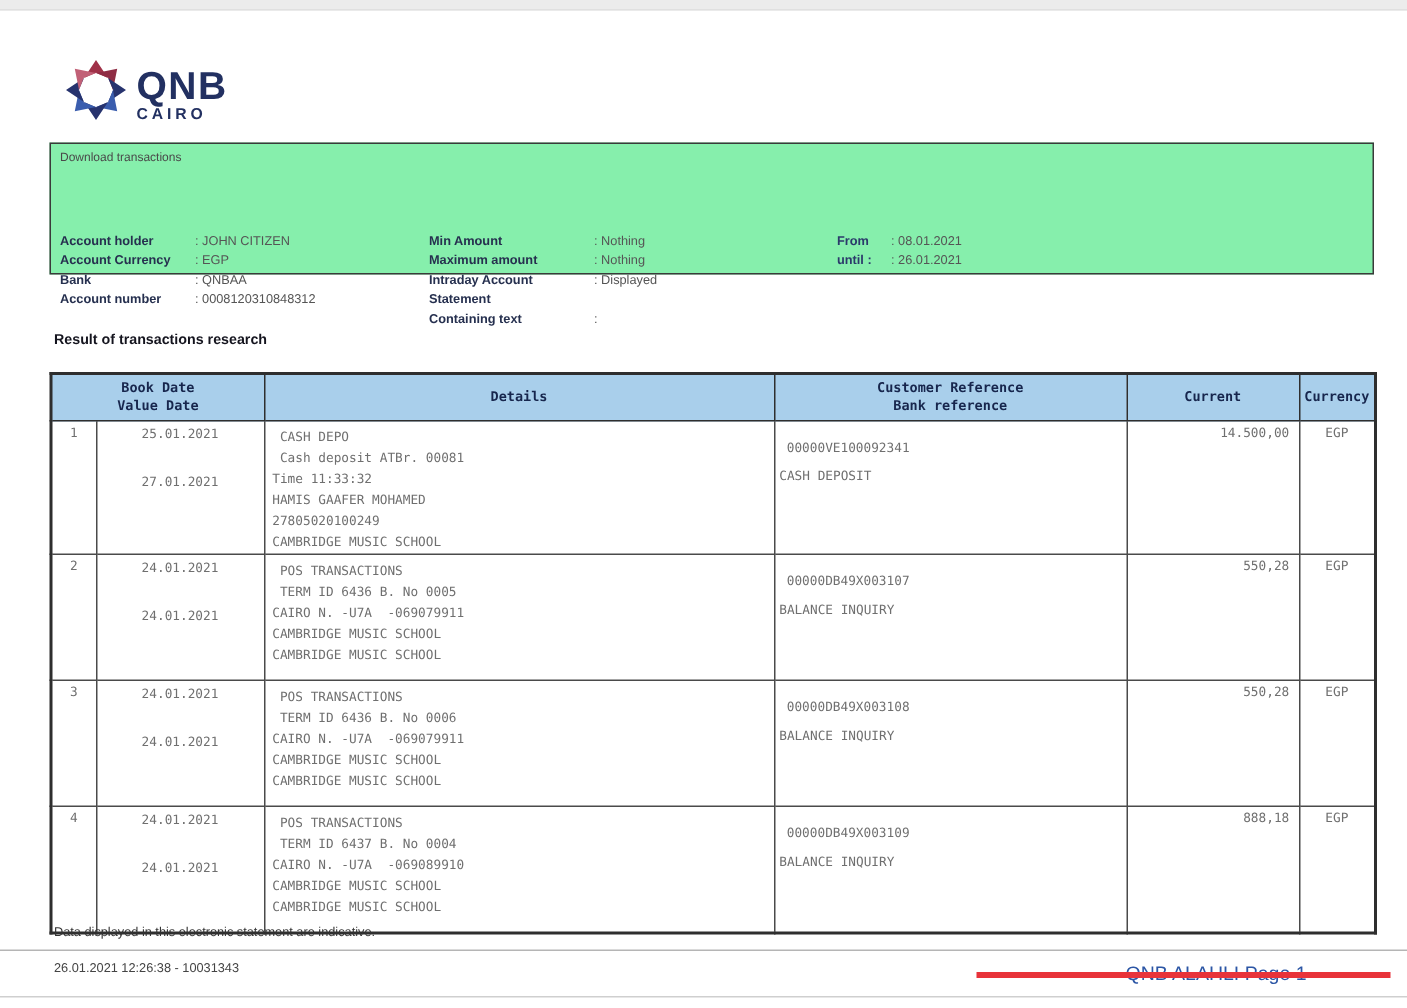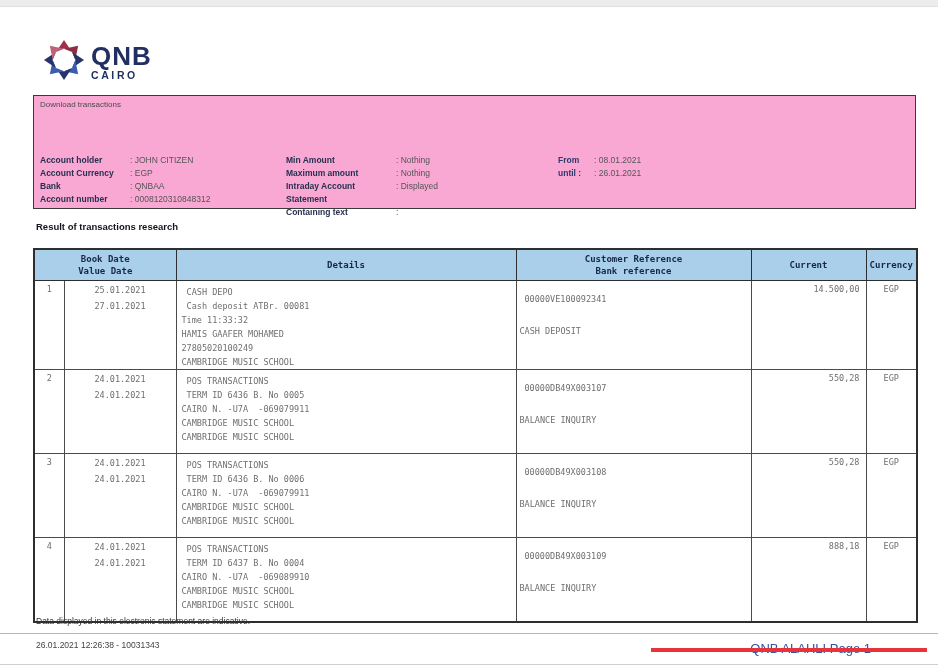--- a/index.html
+++ b/index.html
@@ -7,21 +7,21 @@
   .page{position:absolute;inset:0;background:#ffffff;}
   .top-strip{position:absolute;top:0;left:0;width:938px;height:6px;background:#ececec;border-bottom:1px solid #e0e0e0;}
 
   
   .logo{position:absolute;left:44px;top:40px;display:flex;align-items:center;gap:7px;}
   .logo-text{display:flex;flex-direction:column;line-height:1;}
   .logo-brand{font-size:26px;font-weight:bold;color:#223061;letter-spacing:1px;}
   .logo-sub{font-size:10.5px;font-weight:bold;color:#223061;letter-spacing:2.6px;margin-top:1px;}
 
   
-  .info-box{position:absolute;left:33px;top:95px;width:883px;height:114px;border:1px solid #3a3a3a;box-sizing:border-box;background:#f9a8d4;}
+  .info-box{position:absolute;left:33px;top:95px;width:883px;height:88px;border:1px solid #3a3a3a;box-sizing:border-box;background:#86efac;}
   .download{position:absolute;left:6px;top:4px;font-size:8px;color:#4a4a4a;}
   .title{position:absolute;left:5px;top:15px;font-size:20px;font-weight:bold;color:#0b0b0b;letter-spacing:0.2px;}
   .info-col{position:absolute;top:58px;font-size:8.5px;color:#555;}
   .info-col .irow{display:flex;line-height:13px;}
   .info-col .ilabel{font-weight:bold;color:#26304f;}
   .col1{left:6px;} .col1 .ilabel{width:90px;}
   .col2{left:252px;} .col2 .ilabel{width:110px;}
   .col3{left:524px;} .col3 .ilabel{width:36px;color:#2b3a6b;}
 
   .result-label{position:absolute;left:36px;top:221px;font-size:9.5px;font-weight:bold;color:#14141e;}
@@ -30,25 +30,25 @@
   .tx-table{position:absolute;left:33px;top:248px;width:883px;border-collapse:collapse;table-layout:fixed;
             font-family:"DejaVu Sans Mono",monospace;}
   .tx-table{border:2px solid #2e2e2e;}
   .tx-table th{background:#a9cfeb;border:1px solid #2e2e2e;font-size:9px;font-weight:bold;color:#17264d;
                height:30px;padding:0;text-align:center;line-height:12px;vertical-align:middle;}
   .tx-table td{border:1px solid #4a4a4a;vertical-align:top;font-size:8.5px;color:#6f6f6f;padding:0;}
   tr.r1 td{height:84px;} tr.rN td{height:80px;}
   .c-num{text-align:center;padding-top:3px !important;}
   .c-date{text-align:center;}
   .c-date .bdate{margin-top:3px;line-height:12px;}
-  .c-date .vdate{margin-top:4px;line-height:12px;}
+  .c-date .vdate{margin-top:20px;line-height:12px;}
   .c-det div{white-space:pre;line-height:14px;padding-left:5px;}
   .c-det div:first-child{padding-top:4px;}
   .c-ref .cust{margin:12px 0 0 8px;line-height:12px;}
-  .c-ref .bank{margin:20px 0 0 3px;line-height:12px;}
+  .c-ref .bank{margin:7px 0 0 3px;line-height:12px;}
   .c-amt{text-align:right;}
   .c-amt div{padding:3px 6px 0 0;}
   .c-cur{text-align:center;}
   .c-cur div{padding-top:3px;}
 
   
   .disclaimer{position:absolute;left:36px;top:616px;font-size:8.5px;color:#333;}
   .divider1{position:absolute;left:0;top:633px;width:938px;border-top:1px solid #b5b5b5;}
   .timestamp{position:absolute;left:36px;top:640px;font-size:8.5px;color:#444;}
   .divider2{position:absolute;left:0;top:664px;width:938px;border-top:1px solid #cfcfcf;}

